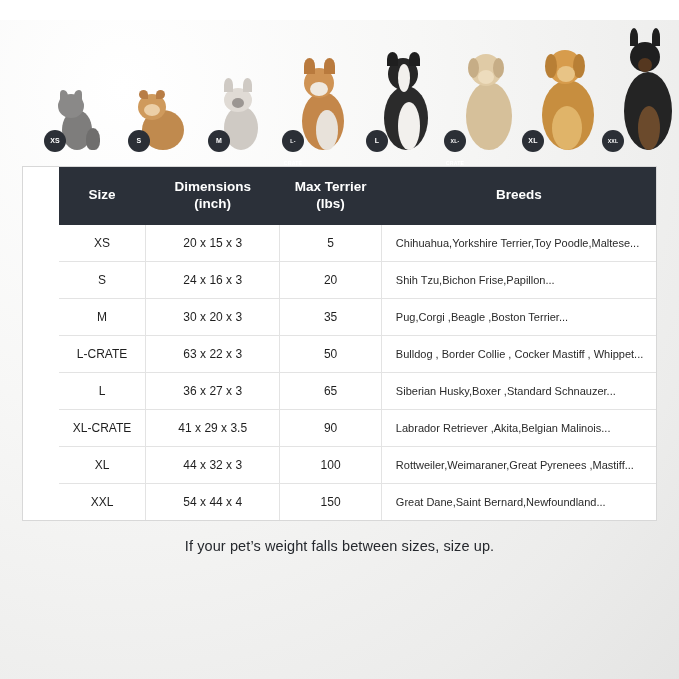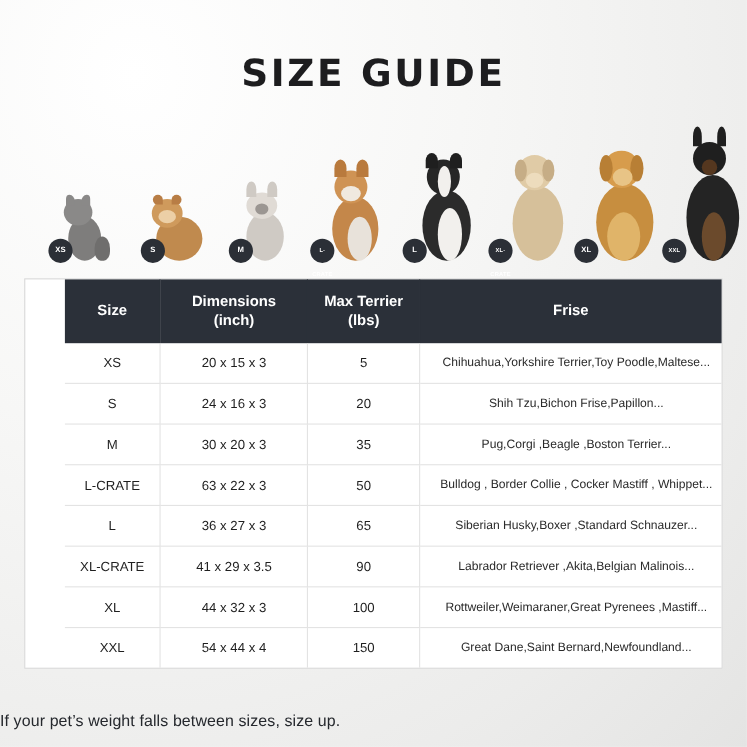--- a/index.html
+++ b/index.html
@@ -103,39 +103,38 @@
     color: #1f1f1f;
     padding: 9px 4px;
     text-align: center;
     border-bottom: 1px solid #e3e3e3;
     border-right: 1px solid #e3e3e3;
     height: 18px;
   }
   tbody tr:last-child td { border-bottom: none; }
   tbody td:last-child {
     border-right: none;
-    text-align: center;
+    text-align: left;
     padding-left: 14px;
     font-size: 11px;
     color: #2a2a2a;
   }
   .footnote {
+    text-align: center;
     font-size: 14.5px;
     color: #25282d;
     padding-top: 17px;
     letter-spacing: 0.1px;
-    margin-top: 23px;
   }
 </style>
 </head>
 <body>
 
 <div class="page">
 
-  <div class="title">SIZE GUIDE</div>
 
   <div class="dogrow">
 
     <div class="dogcell" style="left:22px;">
       <div class="silhouette" style="width:56px;height:62px;">
         <div class="an">
           <i style="left:14px;top:22px;width:30px;height:40px;background:#7e7d7c;"></i>
           <i style="left:10px;top:6px;width:26px;height:24px;background:#8a8988;"></i>
           <i style="left:12px;top:2px;width:8px;height:10px;background:#8a8988;border-radius:40% 60% 0 0;"></i>
           <i style="left:26px;top:2px;width:8px;height:10px;background:#8a8988;border-radius:60% 40% 0 0;"></i>
@@ -254,21 +253,21 @@
         <tr>
           <th>Size</th>
           <th>
             <div>Dimensions</div>
             <div>(inch)</div>
           </th>
           <th>
             <div>Max Terrier</div>
             <div>(lbs)</div>
           </th>
-          <th>Frise</th>
+          <th>Breeds</th>
         </tr>
       </thead>
       <tbody>
         <tr>
           <td>XS</td>
           <td>20 x 15 x 3</td>
           <td>5</td>
           <td>Chihuahua,Yorkshire Terrier,Toy Poodle,Maltese...</td>
         </tr>
         <tr>

